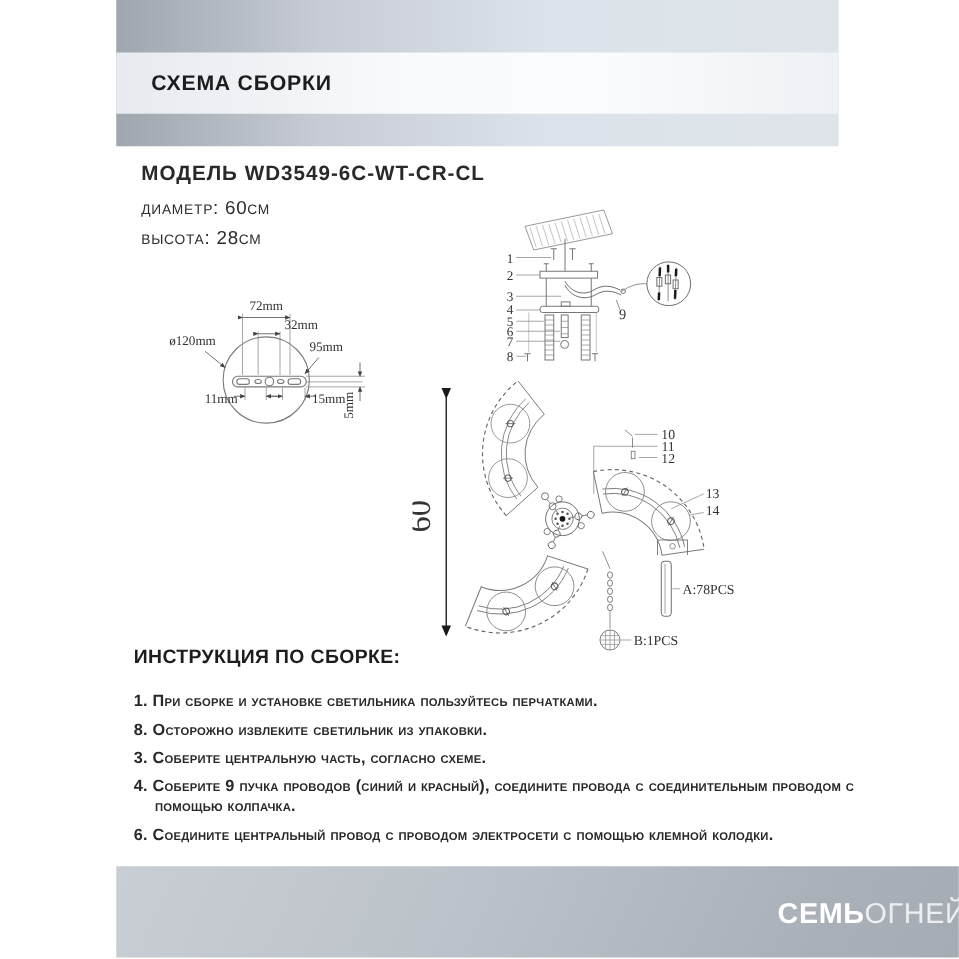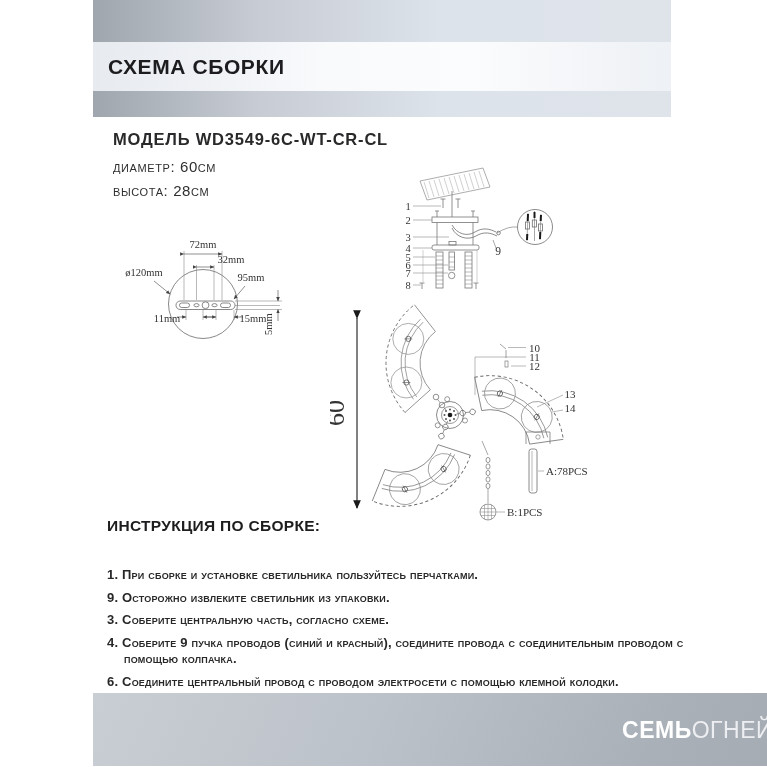--- a/index.html
+++ b/index.html
@@ -5,33 +5,33 @@
   html,body{margin:0;padding:0;}
   body{width:767px;height:767px;background:#ffffff;font-family:"Liberation Sans",sans-serif;}
   .sheet{position:relative;width:767px;height:767px;background:#fff;overflow:hidden;}
 
   
   .header-band{position:absolute;left:93px;top:0;width:578px;height:117px;
     background:linear-gradient(90deg,#9fa6ae 0%,#c7ccd4 28%,#dde3ea 60%,#dfe4eb 100%);}
   .title-stripe{position:absolute;left:0;top:42px;width:100%;height:49px;
     background:linear-gradient(90deg,#e7eaef 0%,#f8fafc 40%,#fbfcfd 65%,#eef1f5 100%);
     display:flex;align-items:center;}
-  .page-title{margin-left:15px;font-size:21px;font-weight:bold;letter-spacing:.6px;color:#1c1c1e;}
+  .page-title{margin-left:28px;font-size:17px;font-weight:bold;letter-spacing:.6px;color:#1c1c1e;}
 
   
   .product{position:absolute;left:113px;top:130px;color:#29292b;}
   .model-line{font-size:16.5px;font-weight:bold;letter-spacing:.8px;margin-bottom:6px;}
   .spec-line{font-size:15px;font-variant:small-caps;font-weight:normal;letter-spacing:.6px;line-height:24px;color:#2e2e30;}
 
   .draw{position:absolute;}
   svg text{font-family:"Liberation Serif",serif;fill:#333;}
 
   
   .instructions{position:absolute;left:107px;top:517px;width:585px;color:#28282a;}
-  .instr-heading{font-size:15.5px;font-weight:bold;letter-spacing:.3px;color:#1d1d1f;margin-bottom:32px;}
+  .instr-heading{font-size:15.5px;font-weight:bold;letter-spacing:.3px;color:#1d1d1f;margin-bottom:18px;}
   .instr-item{font-size:13px;font-weight:bold;font-variant:small-caps;letter-spacing:.2px;
     line-height:16.5px;margin-bottom:6px;padding-left:17px;text-indent:-17px;}
 
   
   .footer-band{position:absolute;left:93px;top:693px;width:700px;height:73px;
     background:linear-gradient(115deg,#c9ced4 0%,#bcc2c9 40%,#aab0b8 80%,#a5abb3 100%);}
   .brand{position:absolute;right:20px;top:24px;font-size:23px;letter-spacing:.5px;white-space:nowrap;}
   .brand-bold{font-weight:bold;color:#ffffff;}
   .brand-light{font-weight:normal;color:#eceef1;}
 </style>
@@ -45,21 +45,21 @@
       <div class="page-title">СХЕМА СБОРКИ</div>
     </div>
   </div>
 
   <div class="product">
     <div class="model-line">МОДЕЛЬ WD3549-6C-WT-CR-CL</div>
     <div class="spec-line">диаметр: 60см</div>
     <div class="spec-line">высота: 28см</div>
   </div>
 
-  <div class="draw" style="left:104px;top:232px;">
+  <div class="draw" style="left:114px;top:232px;">
     <svg width="185" height="125" viewBox="0 0 185 125" xmlns="http://www.w3.org/2000/svg">
       <defs>
         <marker id="arrB" markerWidth="8" markerHeight="8" refX="6.5" refY="3" orient="auto">
           <path d="M0,0 L7,3 L0,6 Z" fill="#444"></path>
         </marker>
       </defs>
       <g stroke="#7a7a7a" fill="none" stroke-width="0.9">
         <circle cx="99" cy="72" r="34.5"></circle>
         <rect x="72" y="69" width="59" height="8.5" rx="4.2" fill="#fff"></rect>
         <rect x="75.5" y="71" width="10" height="4.5" rx="2.2"></rect>
@@ -300,21 +300,21 @@
         <path d="M151,205.5 L165,205.5 M150.2,209 L165.8,209 M151,212.5 L165,212.5 M154.5,202 L154.5,216 M158,201 L158,217 M161.5,202 L161.5,216" stroke-width="0.45"></path>
         <line x1="166.5" y1="209" x2="175" y2="209" stroke="#8a8a8a" stroke-width="0.6"></line>
       </g>
       <text x="177" y="213" font-size="11">B:1PCS</text>
     </svg>
   </div>
 
   <div class="instructions">
     <div class="instr-heading">ИНСТРУКЦИЯ ПО СБОРКЕ:</div>
     <div class="instr-item">1. При сборке и установке светильника пользуйтесь перчатками.</div>
-    <div class="instr-item">9. Осторожно извлеките светильник из упаковки.</div>
+    <div class="instr-item">8. Осторожно извлеките светильник из упаковки.</div>
     <div class="instr-item">3. Соберите центральную часть, согласно схеме.</div>
     <div class="instr-item">4. Соберите 9 пучка проводов (синий и красный), соедините провода с соединительным проводом с помощью колпачка.</div>
     <div class="instr-item">6. Соедините центральный провод с проводом электросети с помощью клемной колодки.</div>
   </div>
 
   <div class="footer-band">
     <div class="brand">
       <span class="brand-bold">СЕМЬ</span><span class="brand-light">ОГНЕЙ</span>
     </div>
   </div>

